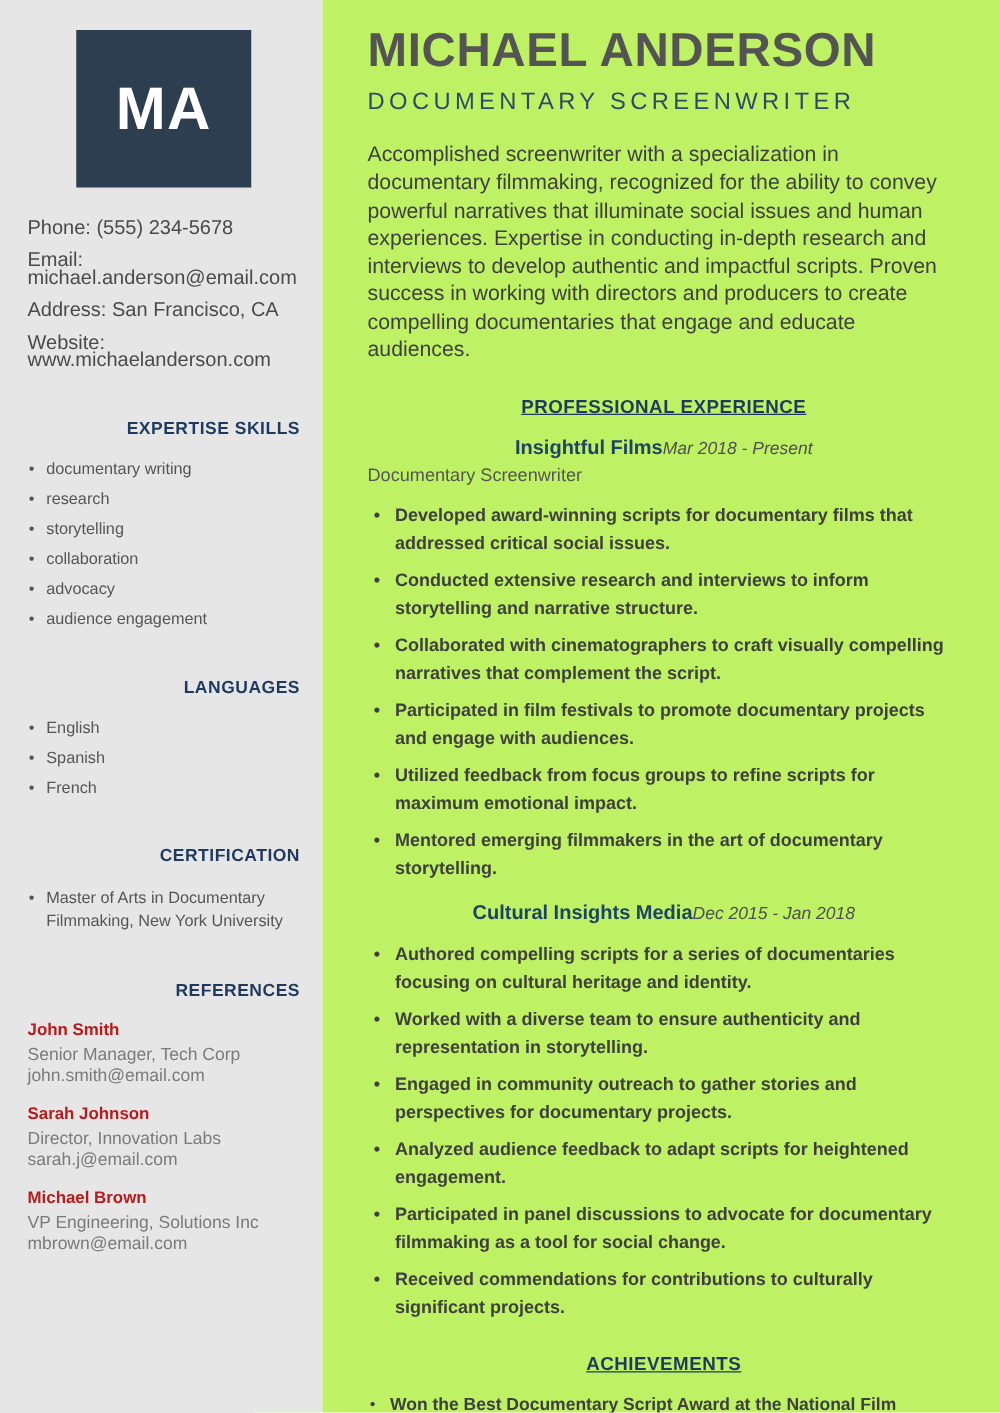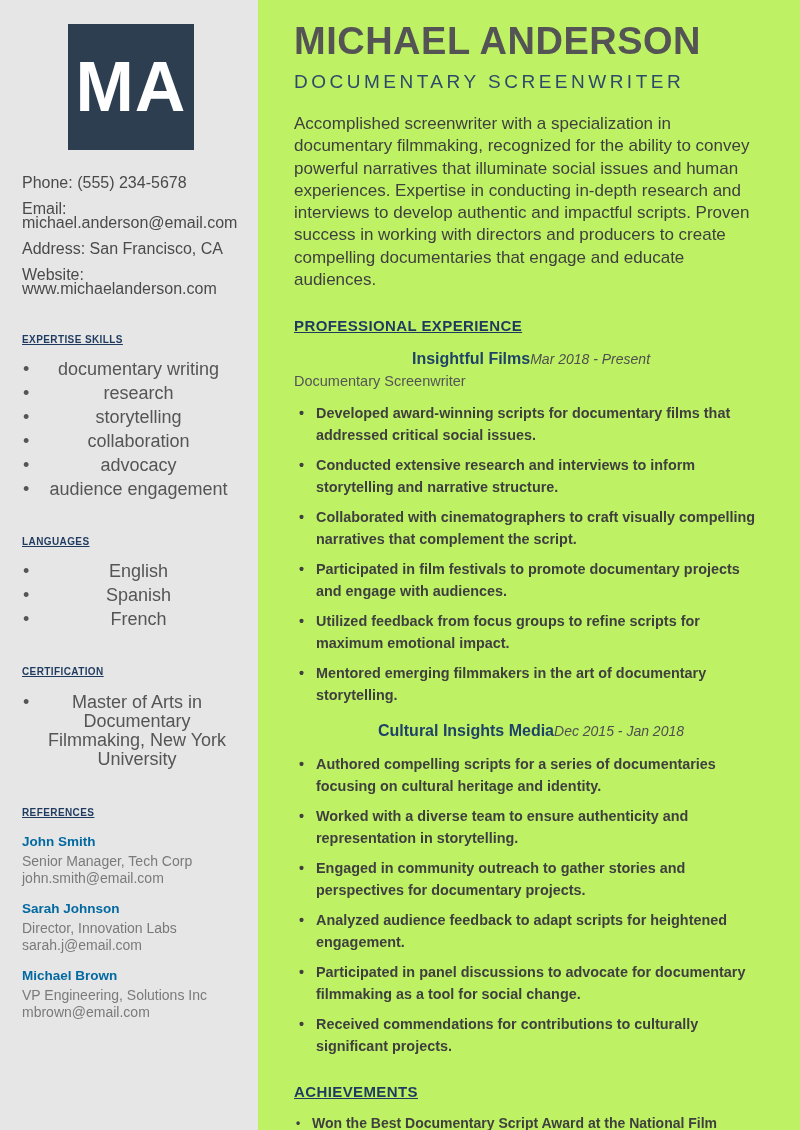--- a/index.html
+++ b/index.html
@@ -1,42 +1,42 @@
 <!DOCTYPE html>
 <html style="--navy: #2d3e50; --navy-text: #1f3a5f; --subtitle: #2e4a6b; --company: #1e4268; --sidebar-bg: #e6e6e6;"><head>
 <meta charset="utf-8">
 <style>
   html,body { margin:0; padding:0; background:#ffffff; }
   body { width:800px; height:1130px; font-family:"Liberation Sans", sans-serif; -webkit-font-smoothing:antialiased; }
   .page { display:flex; width:800px; height:1130px; overflow:hidden; }
 
   
   .sidebar { width:258px; min-width:258px; background:var(--sidebar-bg, #e6e6e6); box-sizing:border-box; padding:24px 18px 20px 22px; }
-  .monogram { width:126px; height:126px; margin:0 auto; background:var(--navy, #2d3e50); color:#ffffff;
-              display:flex; align-items:center; justify-content:center; font-size:70px; font-weight:bold; letter-spacing:1px; }
+  .monogram { width:140px; height:126px; margin:0 auto; background:var(--navy, #2d3e50); color:#ffffff;
+              display:flex; align-items:center; justify-content:center; font-size:48px; font-weight:bold; letter-spacing:1px; }
   .contact { margin-top:26px; }
   .contact-line { font-size:16px; color:#4a4a4a; line-height:14px; margin-bottom:12px; }
   .side-section { margin-top:38px; }
-  .side-title { font-size:10px; font-weight:bold; color:var(--navy-text, #1f3a5f); text-decoration:underline;
-                letter-spacing:0.4px; margin:0 0 16px 0; }
+  .side-title { font-size:14px; font-weight:bold; color:var(--navy-text, #1f3a5f); 
+                letter-spacing:0.4px; margin:0 0 16px 0;text-align:right; }
   .side-list { list-style:none; margin:0; padding:0; }
-  .side-list li { position:relative; font-size:18px; color:#555555; line-height:17px; margin-bottom:7px; padding-left:15px;text-align:center; }
+  .side-list li { position:relative; font-size:13px; color:#555555; line-height:17px; margin-bottom:7px; padding-left:15px; }
   .side-list li::before { content:"\2022"; position:absolute; left:1px; color:#555555; }
   .side-list.wrap li { line-height:19px; max-width:200px; }
   .ref-person { margin-bottom:14px; }
-  .ref-name { font-size:13.5px; font-weight:bold; color:#0369a1; margin-bottom:4px; }
+  .ref-name { font-size:13.5px; font-weight:bold; color:#b91c1c; margin-bottom:4px; }
   .ref-line { font-size:14px; color:#7a7a7a; line-height:17px; }
 
   
   .main { flex:1; box-sizing:border-box; padding:18px 32px 0 36px; background:#bef264; }
   .name { font-size:38px; font-weight:bold; color:#545454; letter-spacing:0.5px; line-height:46px; margin:0; }
   .subtitle { font-size:19px; color:var(--subtitle, #2e4a6b); letter-spacing:3.5px; margin-top:7px; }
   .summary { font-size:17px; line-height:22.3px; color:#3f3f3f; margin-top:20px; max-width:478px; }
   .section-heading { font-size:15px; font-weight:bold; color:var(--navy-text, #1f3a5f); text-decoration:underline;
-                     letter-spacing:0.4px; margin-top:26px; }
+                     letter-spacing:0.4px; margin-top:26px;text-align:center; }
   .job { margin-top:16px; }
   .job-header { display:flex; justify-content:center; align-items:baseline; }
   .company { font-size:16px; font-weight:bold; color:var(--company, #1e4268); }
   .dates { font-size:14px; font-style:italic; color:#4f4f4f; }
   .role { font-size:14.5px; color:#555555; margin-top:5px; }
   .bullets { list-style:none; margin:13px 0 0 0; padding:0;font-weight:bold; }
   .bullets li { position:relative; font-size:14.4px; line-height:22px; color:#3f3f3f; margin-bottom:8px;
                 padding-left:22px; max-width:458px; }
   .bullets li::before { content:"\2022"; position:absolute; left:5px; color:#3f3f3f; }
   .ach-bullets { margin-top:12px; }

